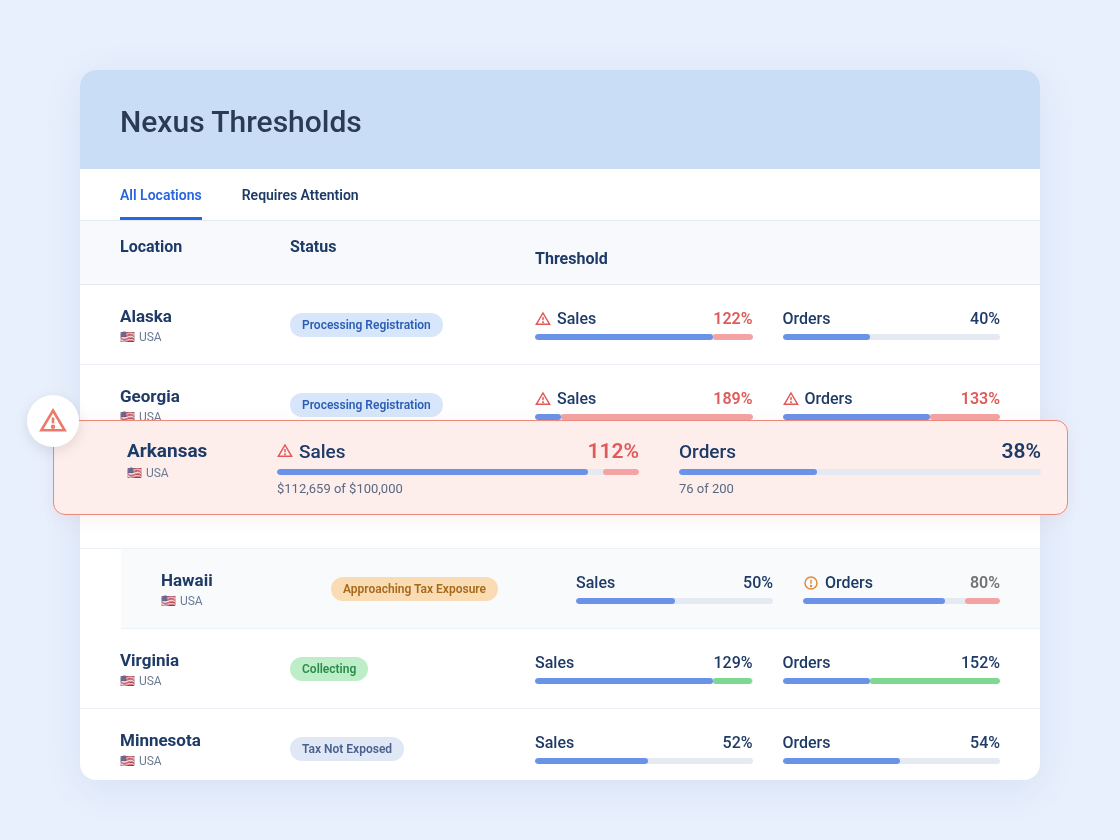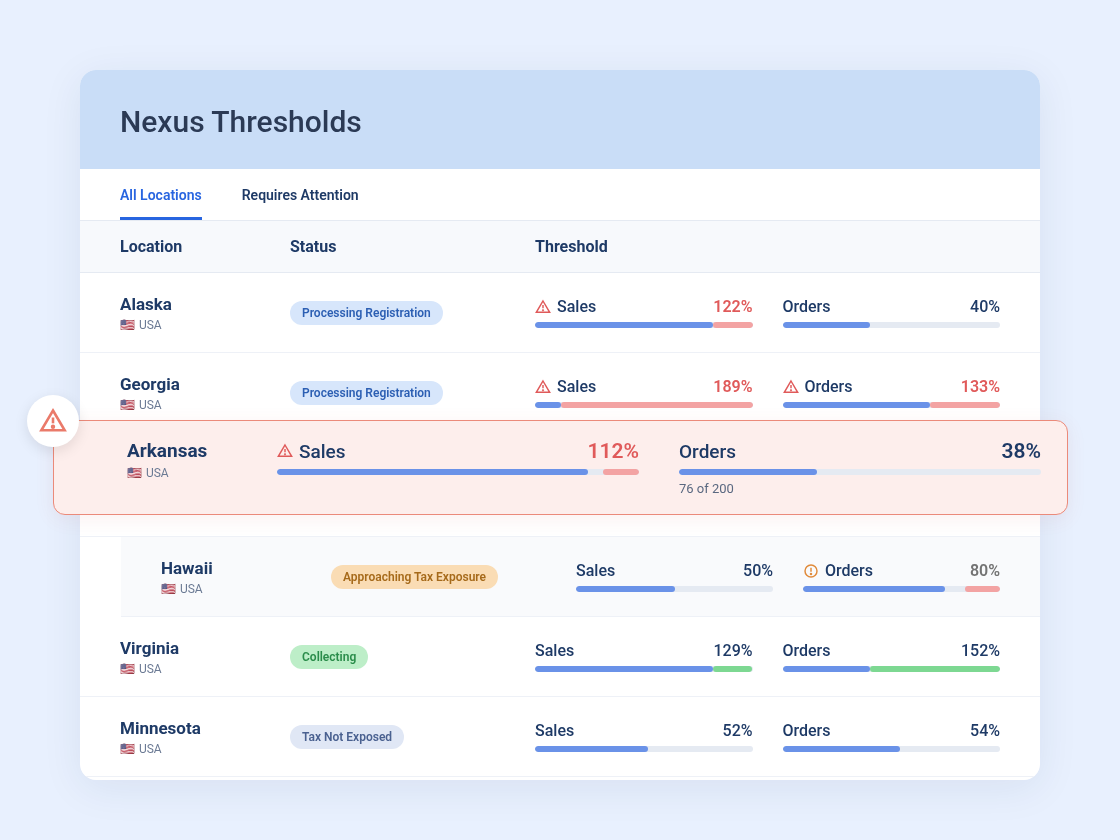--- a/index.html
+++ b/index.html
@@ -56,21 +56,21 @@
     background: #f7f9fc;
     border-bottom: 1px solid #e5eaf2;
   }
   .col-headers > div {
     font-size: 16px;
     font-weight: 700;
     color: #1e3a66;
   }
   .col-loc { width: 170px; flex-shrink:0; }
   .col-stat { width: 245px; flex-shrink:0; padding-right:20px; }
-  .col-thr { flex: 1; }
+  .col-thr { flex: 1; margin-top: 12px; }
   .rows { position:relative; }
   .row {
     display: flex;
     align-items: center;
     padding: 18px 40px;
     border-bottom: 1px solid #eef1f7;
     min-height: 80px;
   }
   .loc-name { font-size: 17px; font-weight: 700; color: #1e3a66; line-height:1.3; }
   .loc-sub { font-size: 12px; color: #6b7a94; margin-top:2px; display:flex; align-items:center; gap:4px;}
@@ -422,20 +422,21 @@
               </svg>
           </span>
           <span>Sales</span>
         </div>
         <div class="thr-pct pct-red">112%</div>
       </div>
       <div class="bar">
         <div class="bar-fill blue" style="width:86%;"></div>
         <div class="bar-over" style="left:90%; right:0;"></div>
       </div>
+      <div class="thr-sub">$112,659 of $100,000</div>
     </div>
     <div class="thr">
       <div class="thr-head">
         <div class="thr-label">
             <span>Orders</span>
           </div>
         <div class="thr-pct pct-normal">38%</div>
       </div>
       <div class="bar">
         <div class="bar-fill blue" style="width:38%;"></div>

